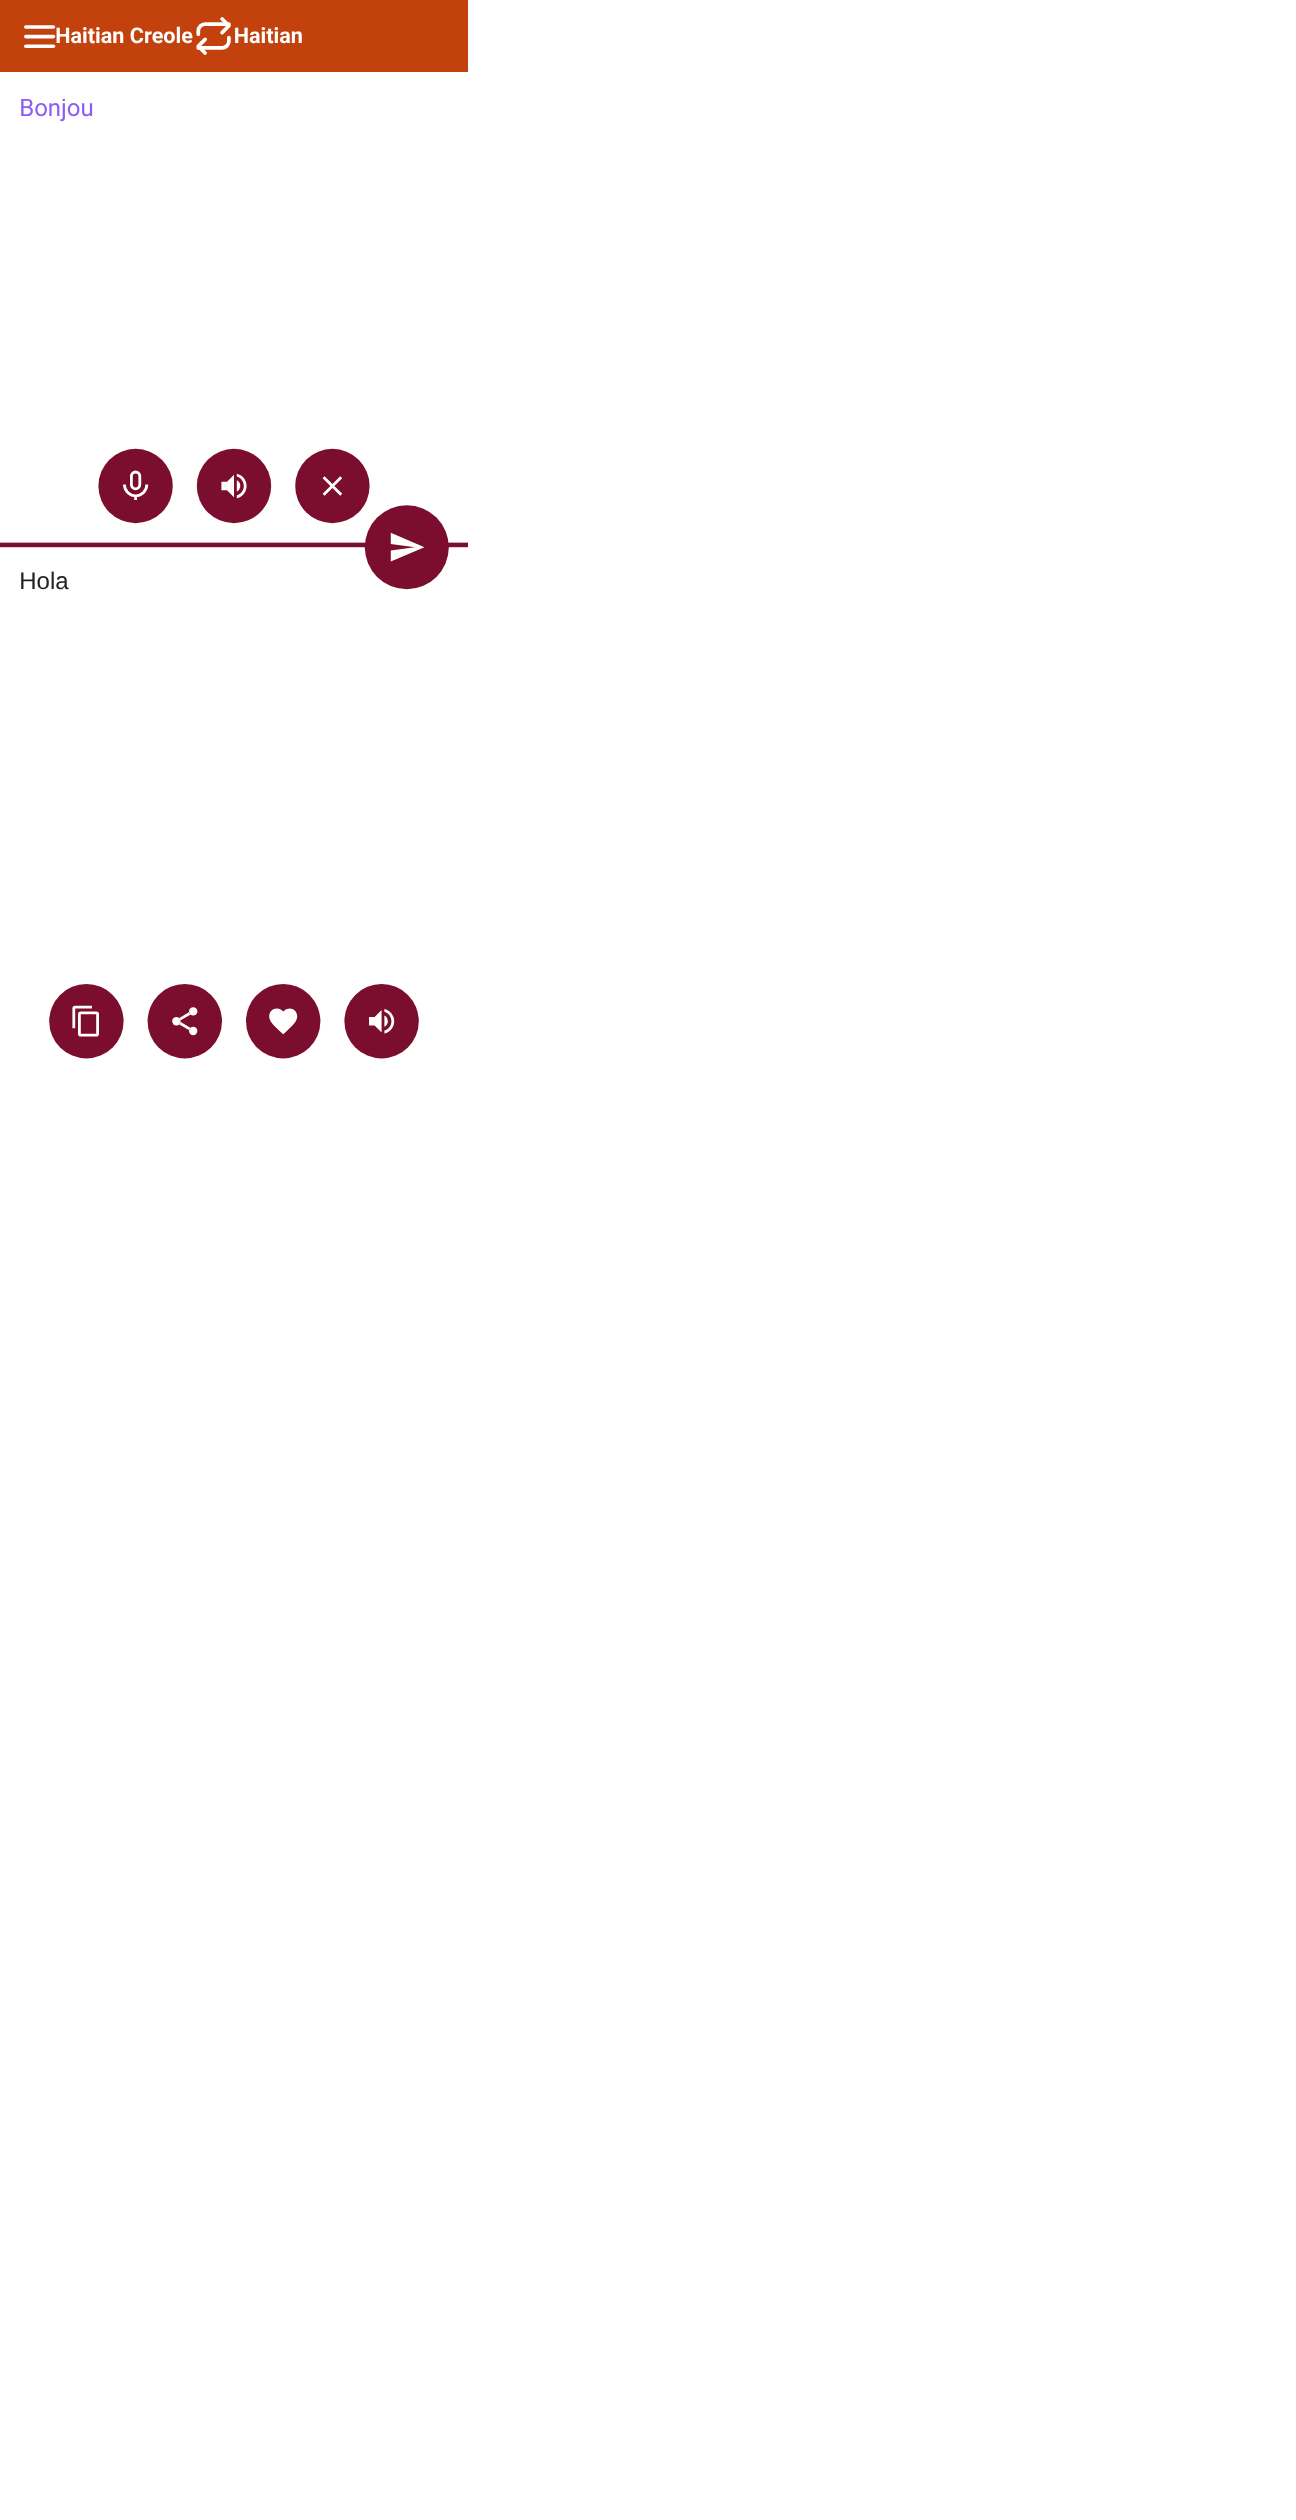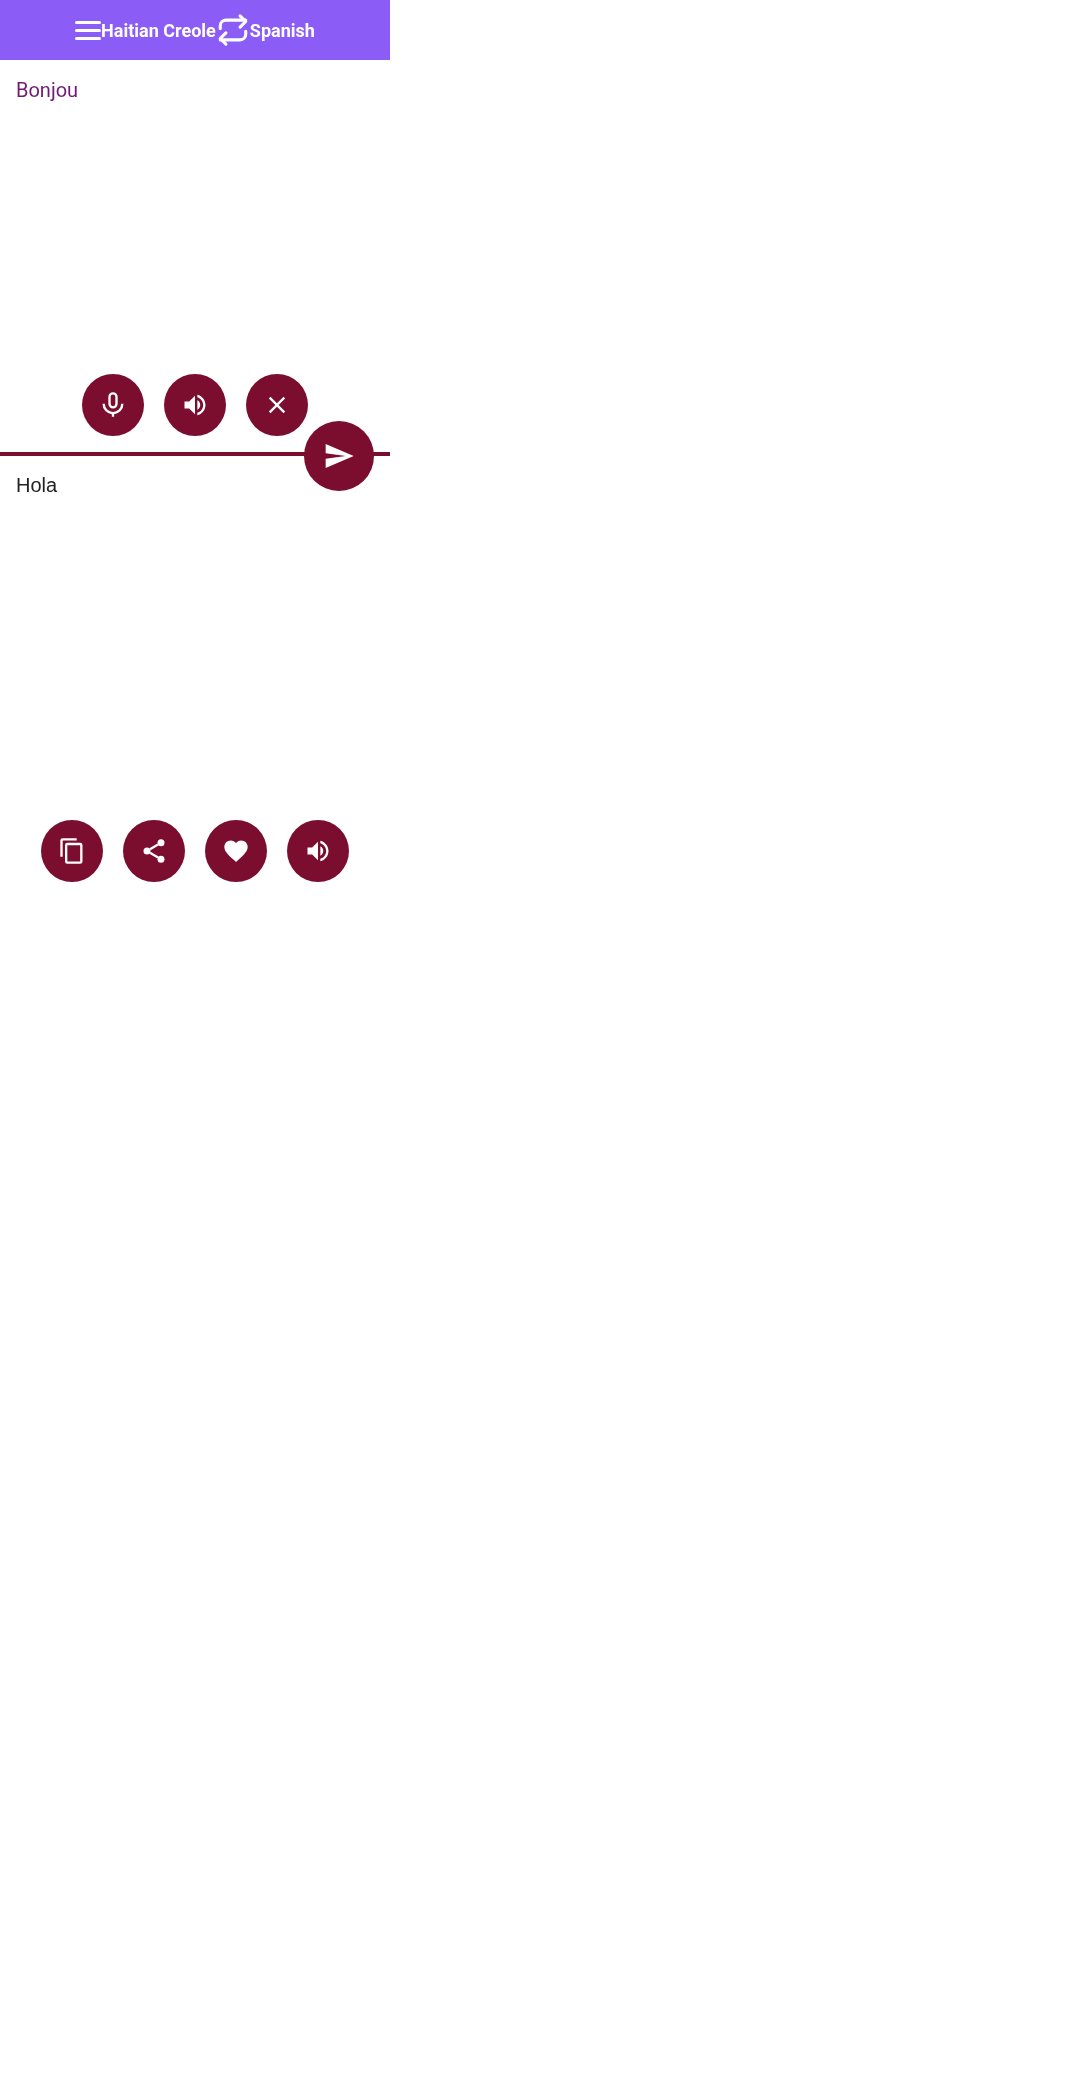--- a/index.html
+++ b/index.html
@@ -12,24 +12,24 @@
     body {
       width: 390px;
       min-height: 760px;
       font-family: 'Roboto', Arial, sans-serif;
       background: #fff;
       overflow-x: hidden;
     }
 
     
     .header {
-      background-color: #8b5cf6;
-      display: flex;
-      align-items: center;
-      justify-content: center;
+      background-color: #c2410c;
+      display: flex;
+      align-items: center;
+      justify-content: flex-start;
       padding: 0 20px;
       height: 60px;
     }
 
     .header-menu-icon {
       color: white;
       font-size: 24px;
       cursor: pointer;
       display: flex;
       flex-direction: column;
@@ -69,21 +69,21 @@
       background: white;
       position: relative;
       border-bottom: 4px solid #7B0D2E;
     }
 
     .source-text-area {
       width: 100%;
       min-height: 300px;
       padding: 18px 16px 80px 16px;
       font-size: 20px;
-      color: #701a75;
+      color: #8b5cf6;
       border: none;
       outline: none;
       resize: none;
       font-family: inherit;
     }
 
     .source-controls {
       display: flex;
       align-items: center;
       justify-content: center;
@@ -178,21 +178,21 @@
   </div>
   <span class="header-lang-from">Haitian Creole</span>
   <div class="header-swap-icon">
     <svg viewBox="0 0 24 24" width="34" height="34" fill="none" stroke="white" stroke-width="2.2" stroke-linecap="round" stroke-linejoin="round">
       <path d="M17 2l4 4-4 4"></path>
       <path d="M3 11V9a4 4 0 0 1 4-4h14"></path>
       <path d="M7 22l-4-4 4-4"></path>
       <path d="M21 13v2a4 4 0 0 1-4 4H3"></path>
     </svg>
   </div>
-  <span class="header-lang-to">Spanish</span>
+  <span class="header-lang-to">Haitian</span>
 </div>
 
 <div class="source-panel">
   <textarea class="source-text-area" style="">Bonjou</textarea>
   <div class="source-controls">
 
     <button class="ctrl-btn" title="Microphone">
       <svg viewBox="0 0 24 24">
         <path d="M12 1a4 4 0 0 1 4 4v6a4 4 0 0 1-8 0V5a4 4 0 0 1 4-4zm0 2a2 2 0 0 0-2 2v6a2 2 0 0 0 4 0V5a2 2 0 0 0-2-2zm-7 8a7 7 0 0 0 14 0h2a9 9 0 0 1-8 8.94V22h-2v-2.06A9 9 0 0 1 3 11h2z"></path>
       </svg>

